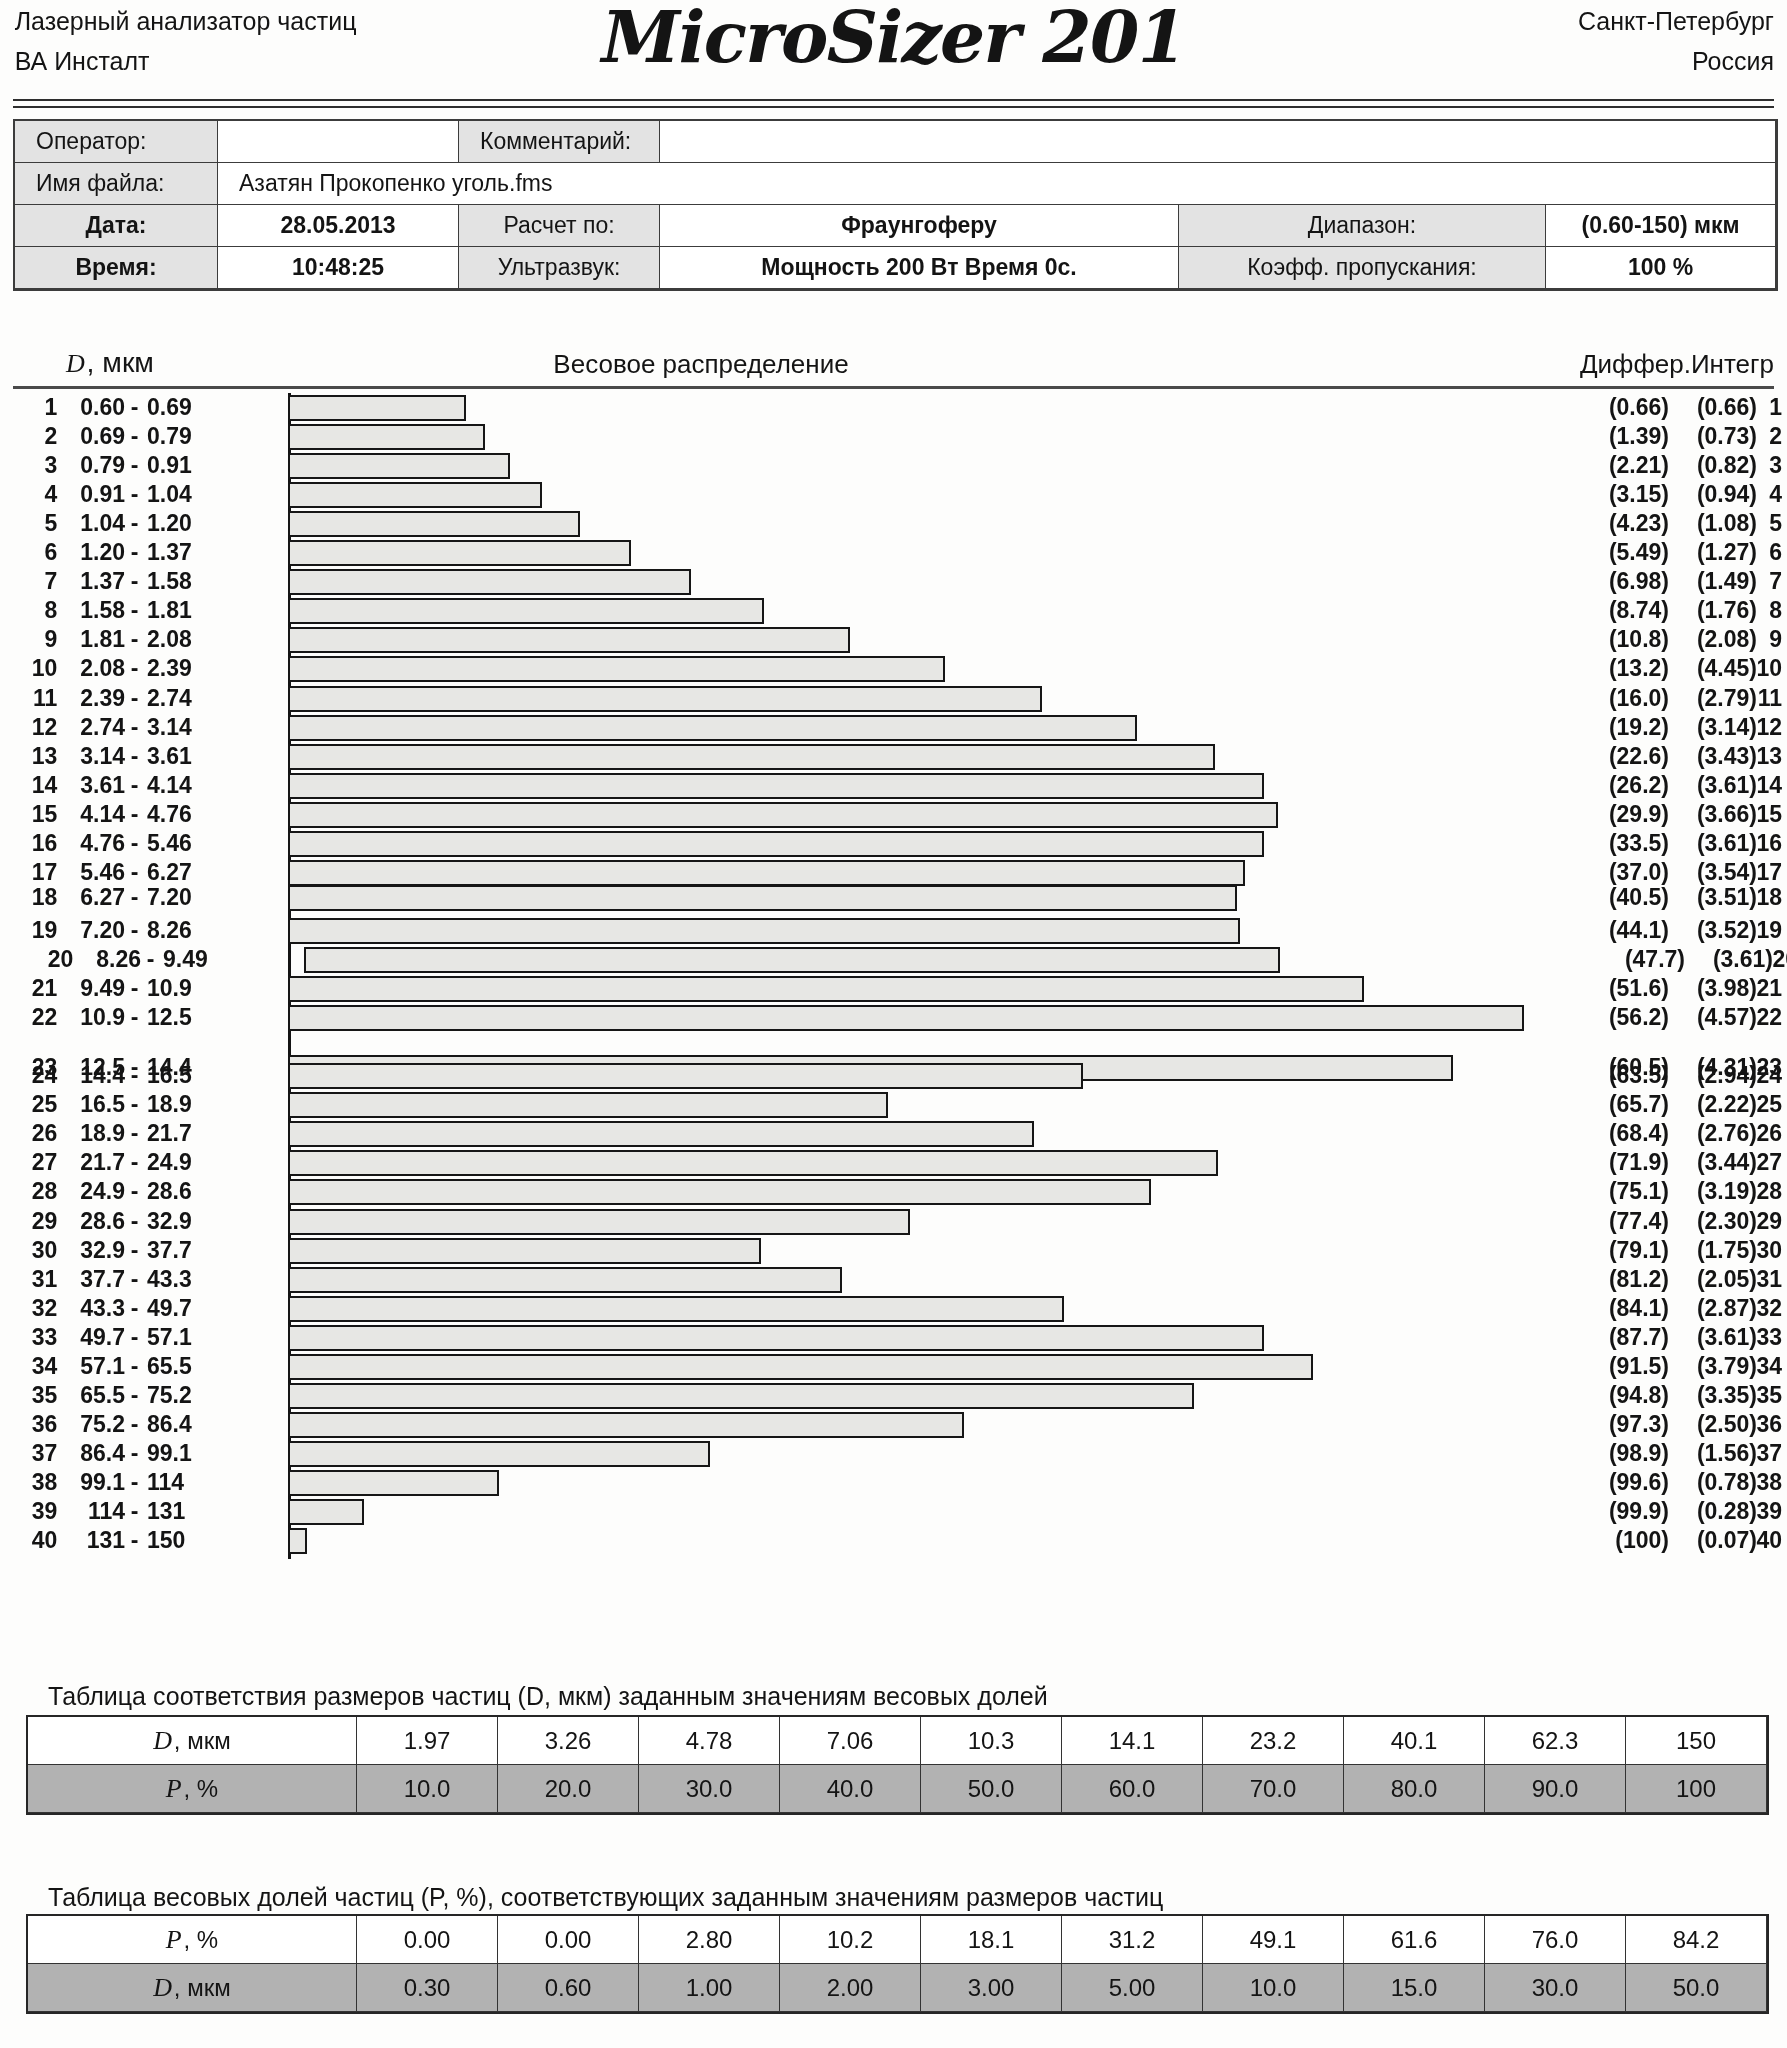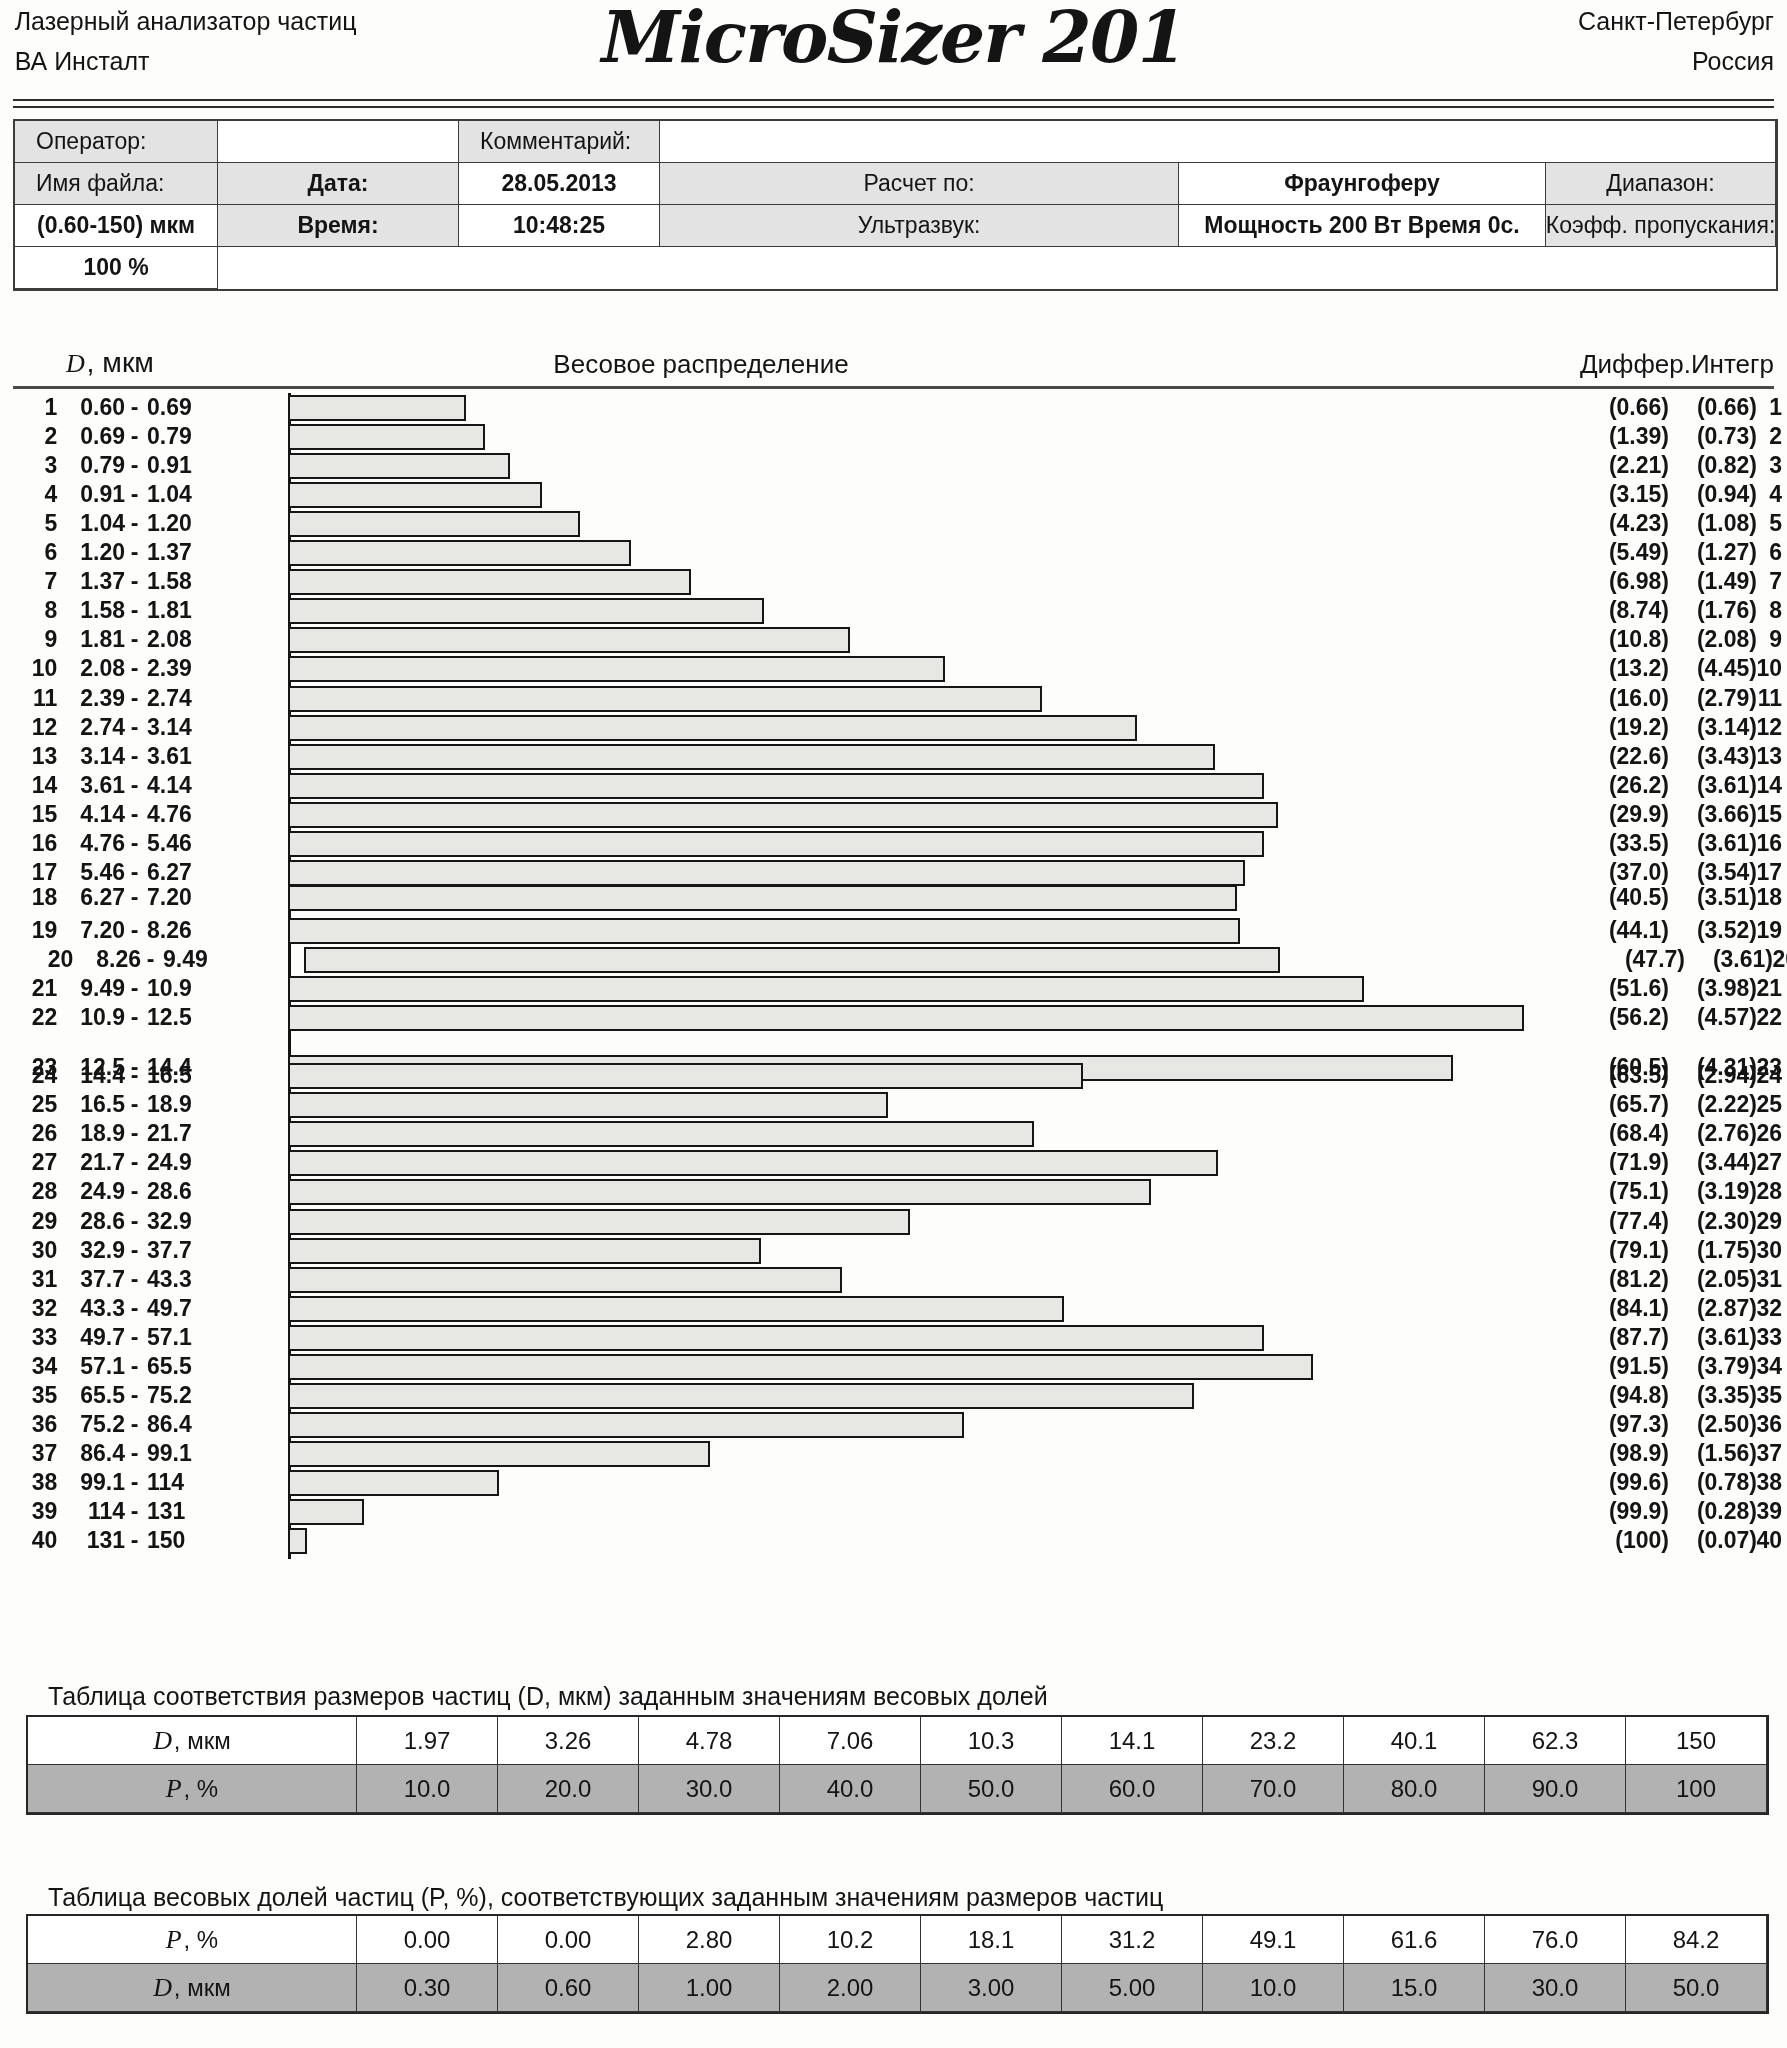--- a/index.html
+++ b/index.html
@@ -68,20 +68,21 @@
 <div class="abs" id="hdr-right2">Россия</div>
 <div class="abs" id="dbl-rule"></div>
 
 <div class="abs" id="info-table">
   <div class="cell lab lft">Оператор:</div>
   <div class="cell"></div>
   <div class="cell lab lft">Комментарий:</div>
   <div class="cell sp3"></div>
 
   <div class="cell lab lft">Имя файла:</div>
+  <div class="cell sp5 lft">Азатян Прокопенко  уголь.fms</div>
 
   <div class="cell lab b">Дата:</div>
   <div class="cell b">28.05.2013</div>
   <div class="cell lab">Расчет по:</div>
   <div class="cell b">Фраунгоферу</div>
   <div class="cell lab">Диапазон:</div>
   <div class="cell b">(0.60-150) мкм</div>
 
   <div class="cell lab b">Время:</div>
   <div class="cell b">10:48:25</div>

